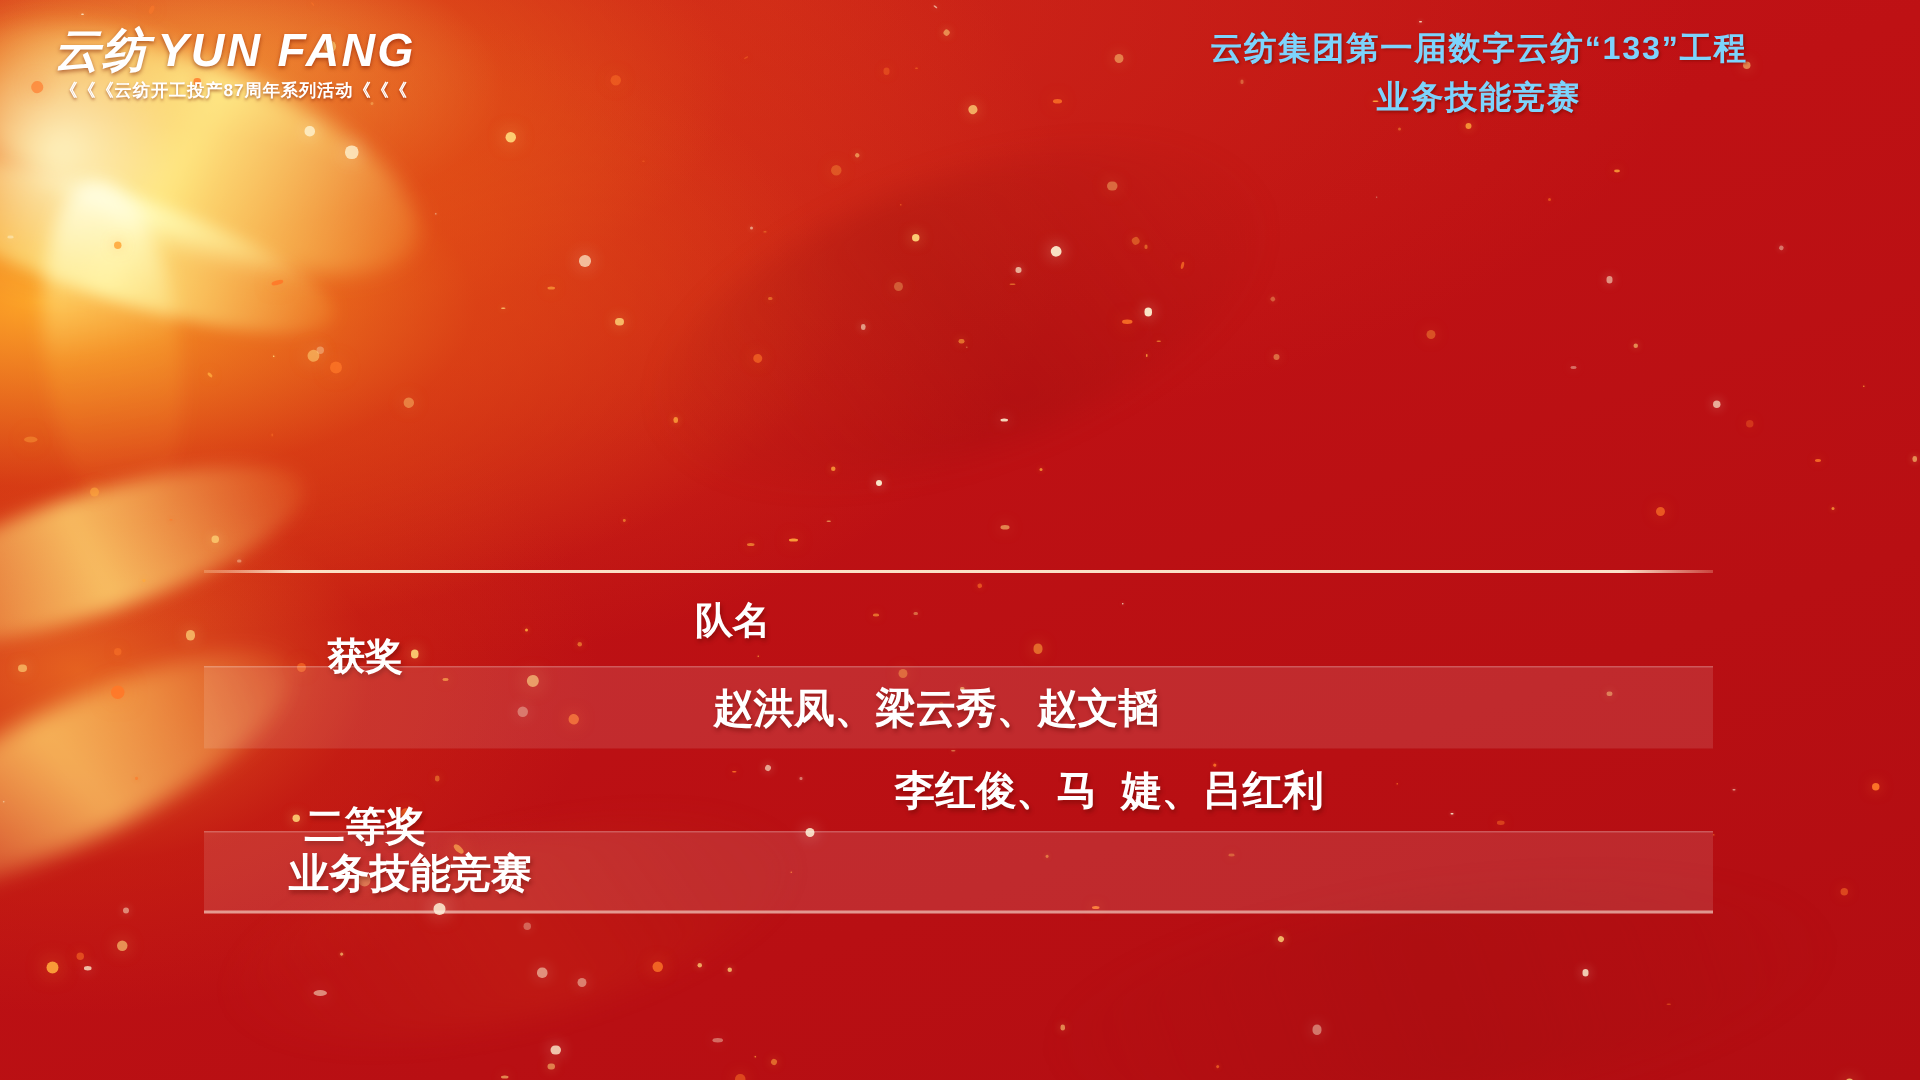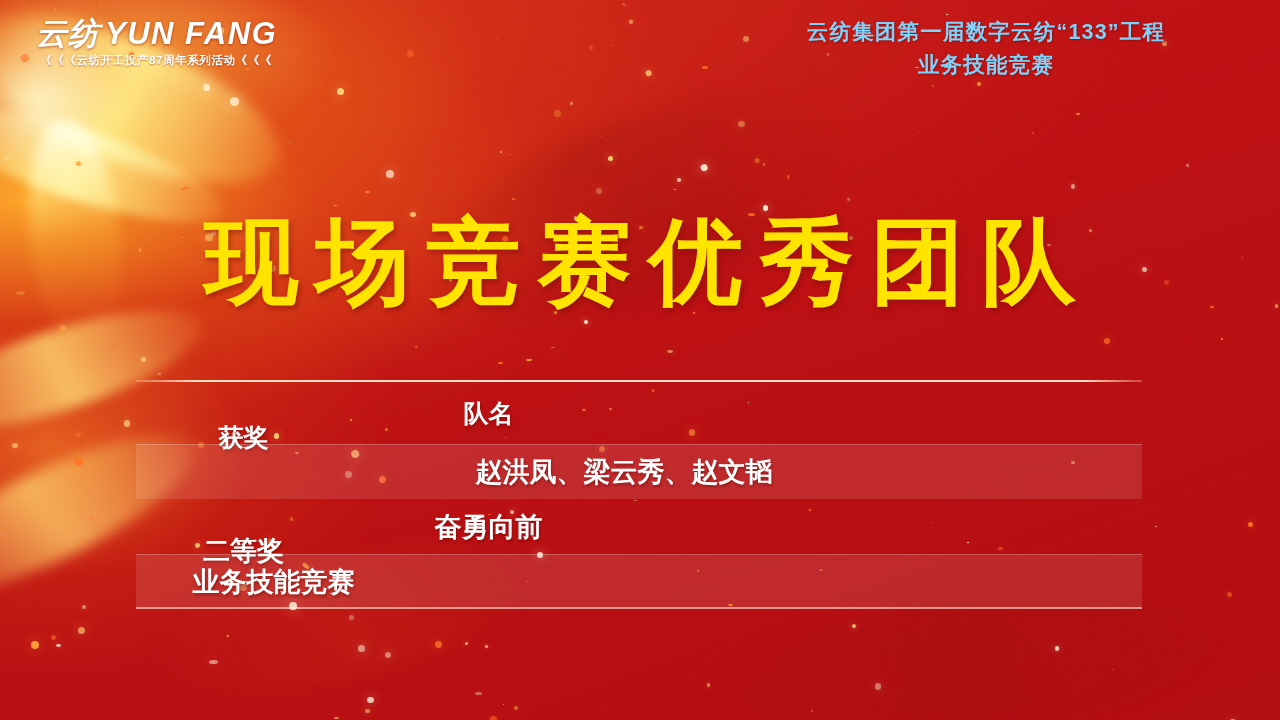--- a/index.html
+++ b/index.html
@@ -328,37 +328,36 @@
       <span class="cn">云纺</span><span class="en">YUN FANG</span>
     </div>
     <div class="logo-sub">《《《云纺开工投产87周年系列活动《《《</div>
   </div>
 
   <div class="event-title">
     <span>云纺集团第一届数字云纺“133”工程</span>
     <span class="l2">业务技能竞赛</span>
   </div>
 
-  <div class="main-title">现场竞赛优秀团队</div>
 
   <div class="table-wrap">
     <div class="hr-top"></div>
 
     <div class="row header">
       <div class="c-prize">获奖</div>
       <div class="c-team">队名</div>
     </div>
 
     <div class="row data shaded">
       <div class="c-members"><span>赵洪凤、梁云秀、赵文韬</span><span class="gap"></span><span></span></div>
     </div>
 
     <div class="row data">
       <div class="c-prize">二等奖</div>
-      <div class="c-team">奋勇向前</div>
+      <div class="c-members"><span>李红俊、马</span><span class="gap"> </span><span>婕、吕红利</span></div>
     </div>
 
     <div class="row data shaded last-shaded-bottom">
       <div class="c-team">业务技能竞赛</div>
     </div>
   </div>
 
 </div>
 
 </body></html>

